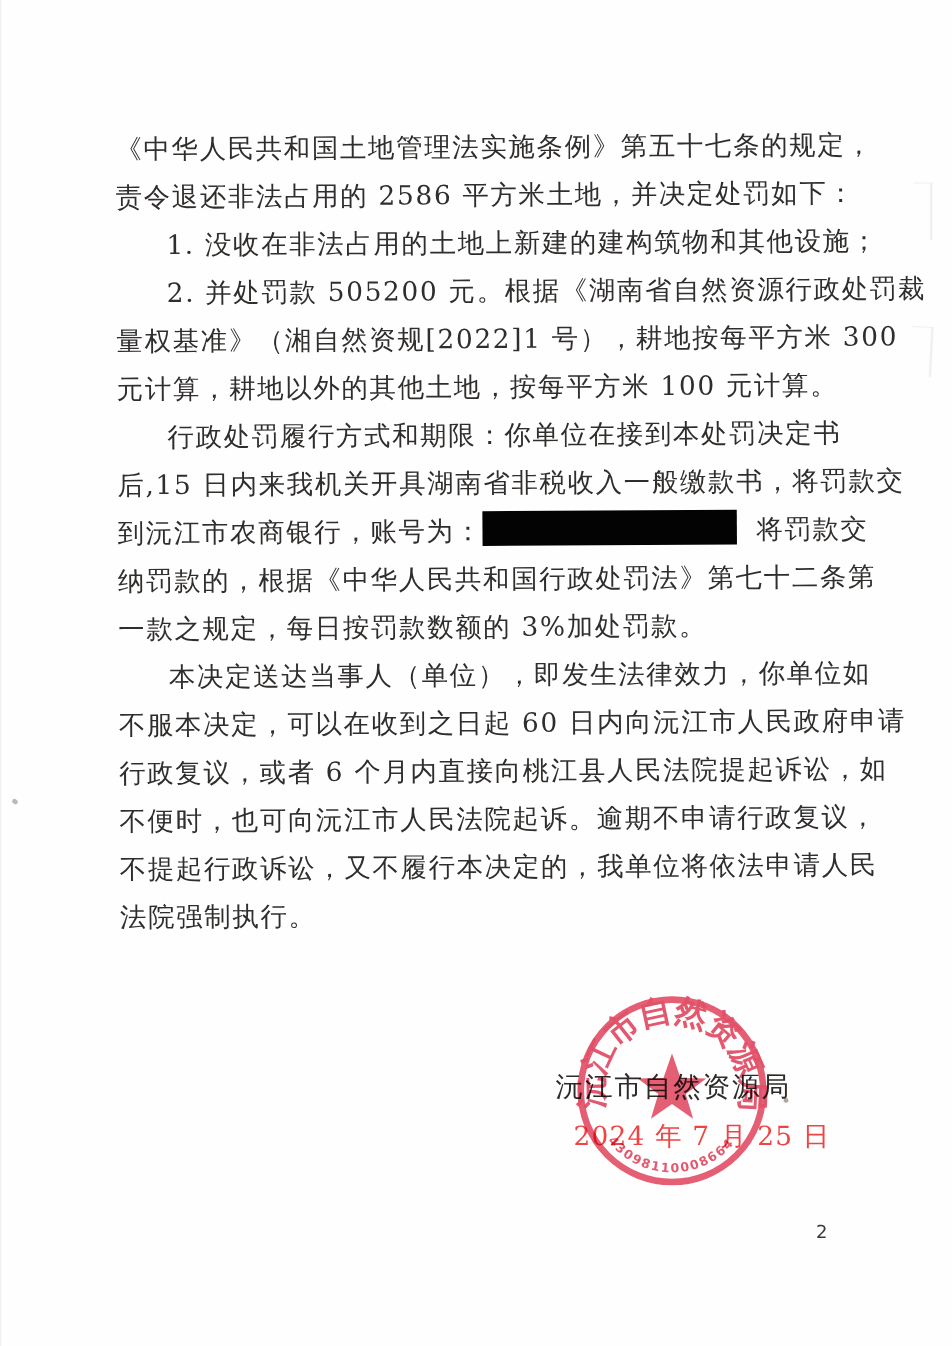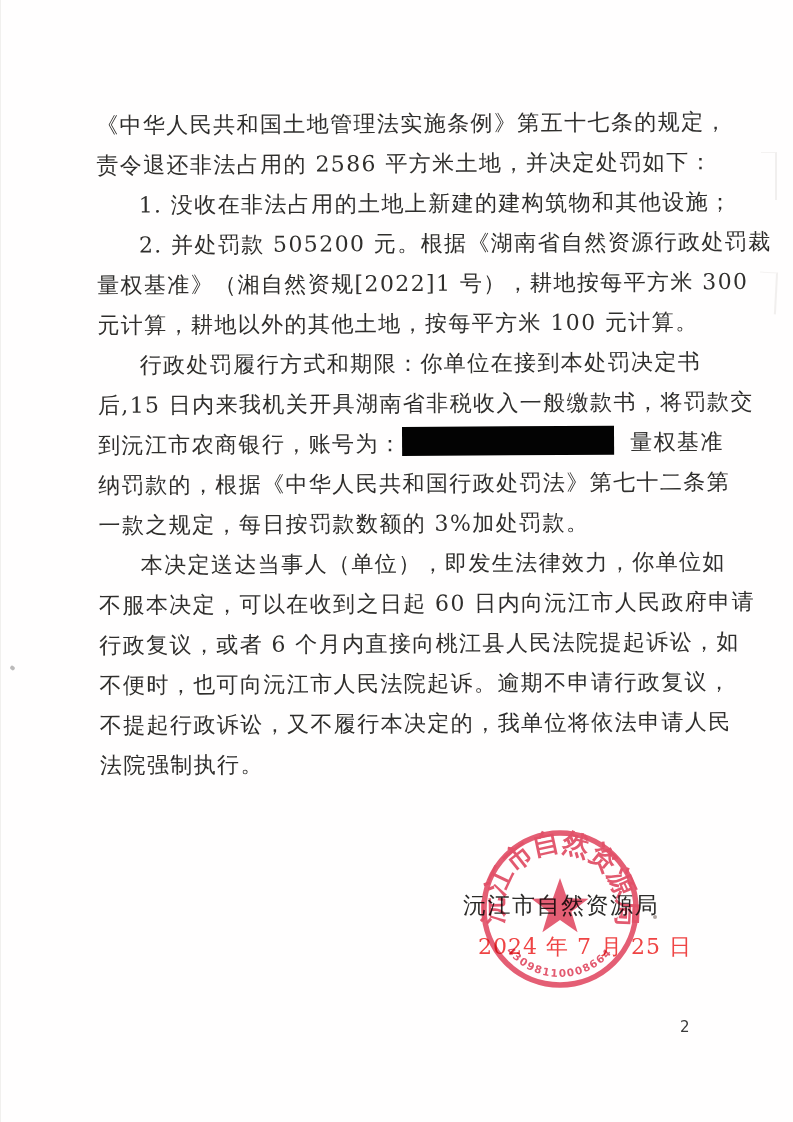--- a/index.html
+++ b/index.html
@@ -84,21 +84,21 @@
     <div class="line">《中华人民共和国土地管理法实施条例》第五十七条的规定，</div>
     <div class="line">责令退还非法占用的 2586 平方米土地，并决定处罚如下：</div>
     <div class="line indent">1. 没收在非法占用的土地上新建的建构筑物和其他设施；</div>
     <div class="line indent">2. 并处罚款 505200 元。根据《湖南省自然资源行政处罚裁</div>
     <div class="line">量权基准》（湘自然资规[2022]1 号），耕地按每平方米 300</div>
     <div class="line">元计算，耕地以外的其他土地，按每平方米 100 元计算。</div>
     <div class="line indent">行政处罚履行方式和期限：你单位在接到本处罚决定书</div>
     <div class="line">后,15 日内来我机关开具湖南省非税收入一般缴款书，将罚款交</div>
 
     <div class="line">
-      <span>到沅江市农商银行，账号为：</span><span class="redaction"></span><span>量权基准</span>
+      <span>到沅江市农商银行，账号为：</span><span class="redaction"></span><span>将罚款交</span>
     </div>
 
     <div class="line">纳罚款的，根据《中华人民共和国行政处罚法》第七十二条第</div>
     <div class="line">一款之规定，每日按罚款数额的 3%加处罚款。</div>
     <div class="line indent">本决定送达当事人（单位），即发生法律效力，你单位如</div>
     <div class="line">不服本决定，可以在收到之日起 60 日内向沅江市人民政府申请</div>
     <div class="line">行政复议，或者 6 个月内直接向桃江县人民法院提起诉讼，如</div>
     <div class="line">不便时，也可向沅江市人民法院起诉。逾期不申请行政复议，</div>
     <div class="line">不提起行政诉讼，又不履行本决定的，我单位将依法申请人民</div>
     <div class="line">法院强制执行。</div>

